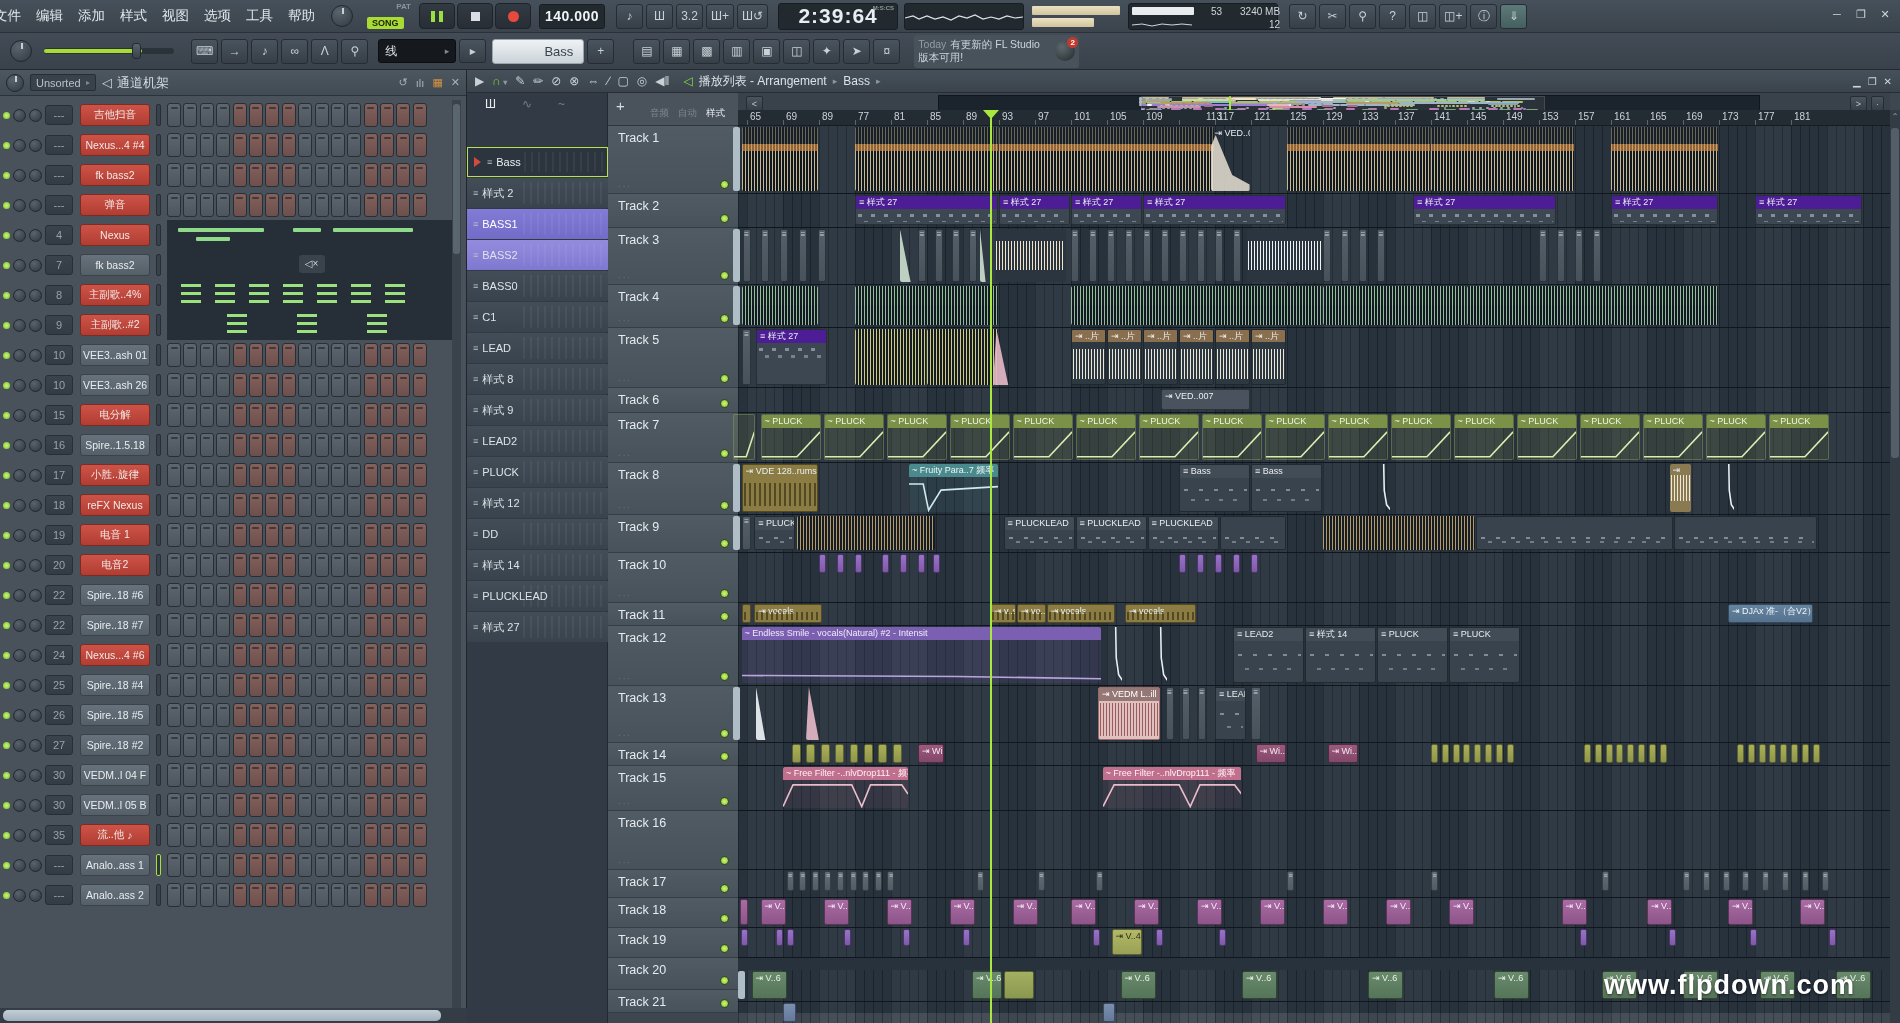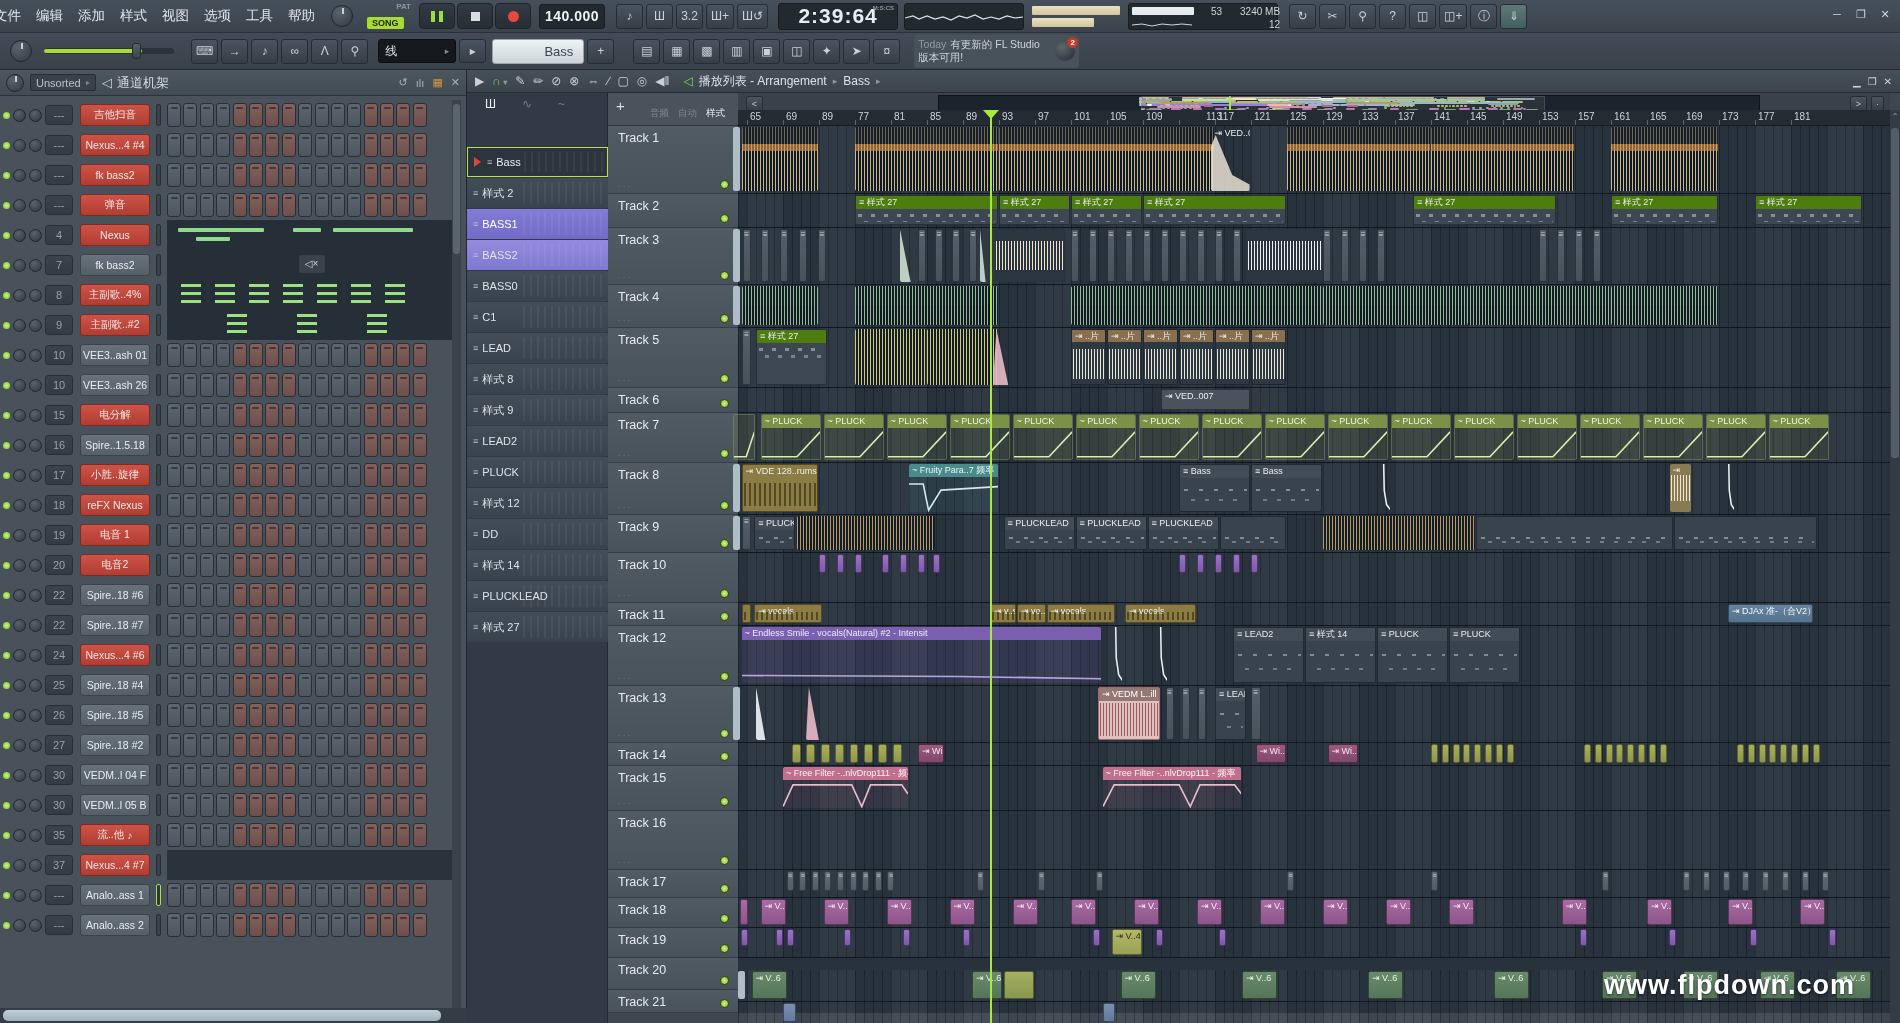--- a/index.html
+++ b/index.html
@@ -124,21 +124,21 @@
 #vscroll i{position:absolute;left:1px;top:18px;width:8px;height:330px;background:#545e68;border-radius:3px}
 #vscroll .up{position:absolute;top:2px;left:0;width:10px;text-align:center;font-size:8px;color:#aab3ba}
 
 .clip{position:absolute;border-radius:2px;overflow:hidden;font-size:9px;color:#e9edf0}
 .hdr{height:13px;line-height:13px;padding:0 3px;white-space:nowrap;overflow:hidden}
 .c-sliver{background:#aebdc6}
 .c-drum{background:repeating-linear-gradient(90deg,rgba(207,192,150,.95) 0 1px,rgba(14,20,28,.9) 1px 3px)}
 .c-drum:before{content:"";position:absolute;left:0;right:0;top:0;height:26%;background:rgba(30,36,44,.55)}
 .c-drum:after{content:"";position:absolute;left:0;right:0;top:26%;height:12%;background:rgba(214,141,72,.65)}
 .c-pat27{background:#3d4751;border:1px solid #262e36}
-.c-pat27 .hdr{background:#4d7c0f}
+.c-pat27 .hdr{background:#4c1d95}
 .c-pat27 .bdy{position:absolute;left:2px;right:2px;top:16px;bottom:2px;background:repeating-linear-gradient(90deg,rgba(190,202,212,.55) 0 4px,transparent 4px 13px) 0 2px/100% 3px no-repeat,repeating-linear-gradient(90deg,rgba(190,202,212,.45) 6px 10px,transparent 10px 19px) 0 9px/100% 3px no-repeat}
 .c-mini{background:linear-gradient(#555f69,#48525b);border:1px solid #2b333b;color:#cdd4da;font-size:8px;text-align:center}
 .c-gstripe{background:repeating-linear-gradient(90deg,rgba(160,200,170,.9) 0 1px,rgba(16,24,30,.9) 1px 3px),linear-gradient(180deg,#2e4a3a 0 48%,#1d2731 48%)}
 .c-ystripe{background:repeating-linear-gradient(90deg,rgba(222,220,140,.9) 0 1px,rgba(20,26,32,.92) 1px 3px)}
 .c-tanstripe{background:repeating-linear-gradient(90deg,rgba(185,160,110,.95) 0 1px,rgba(20,26,32,.92) 1px 3px)}
 .c-wavepeach{background:#2b353f}
 .c-wavepeach .wav{background-image:repeating-linear-gradient(90deg,#f2e3cb 0 1px,transparent 1px 3px)}
 .c-wavewhite{background:#2b353f}
 .c-wavewhite .wav{background-image:repeating-linear-gradient(90deg,#eef2f4 0 1px,transparent 1px 3px)}
 .wav{position:absolute;left:1px;right:1px;top:22%;height:56%}
@@ -936,29 +936,20 @@
             <div class="stp r"></div>
             <div class="stp g"></div>
             <div class="stp g"></div>
             <div class="stp g"></div>
             <div class="stp g"></div>
             <div class="stp r"></div>
             <div class="stp r"></div>
             <div class="stp r"></div>
             <div class="stp r"></div>
           </div>
-        </div>
-        <div class="ch">
-          <div class="led"></div>
-          <div class="kn"></div>
-          <div class="kn"></div>
-          <div class="num">37</div>
-          <div class="name red">Nexus...4 #7</div>
-          <div class="sel"></div>
-          <div class="prev empty"></div>
         </div>
         <div class="ch">
           <div class="led"></div>
           <div class="kn"></div>
           <div class="kn"></div>
           <div class="num">---</div>
           <div class="name gray">Analo..ass 1</div>
           <div class="sel on"></div>
           <div class="steps">
             <div class="stp g"></div>

